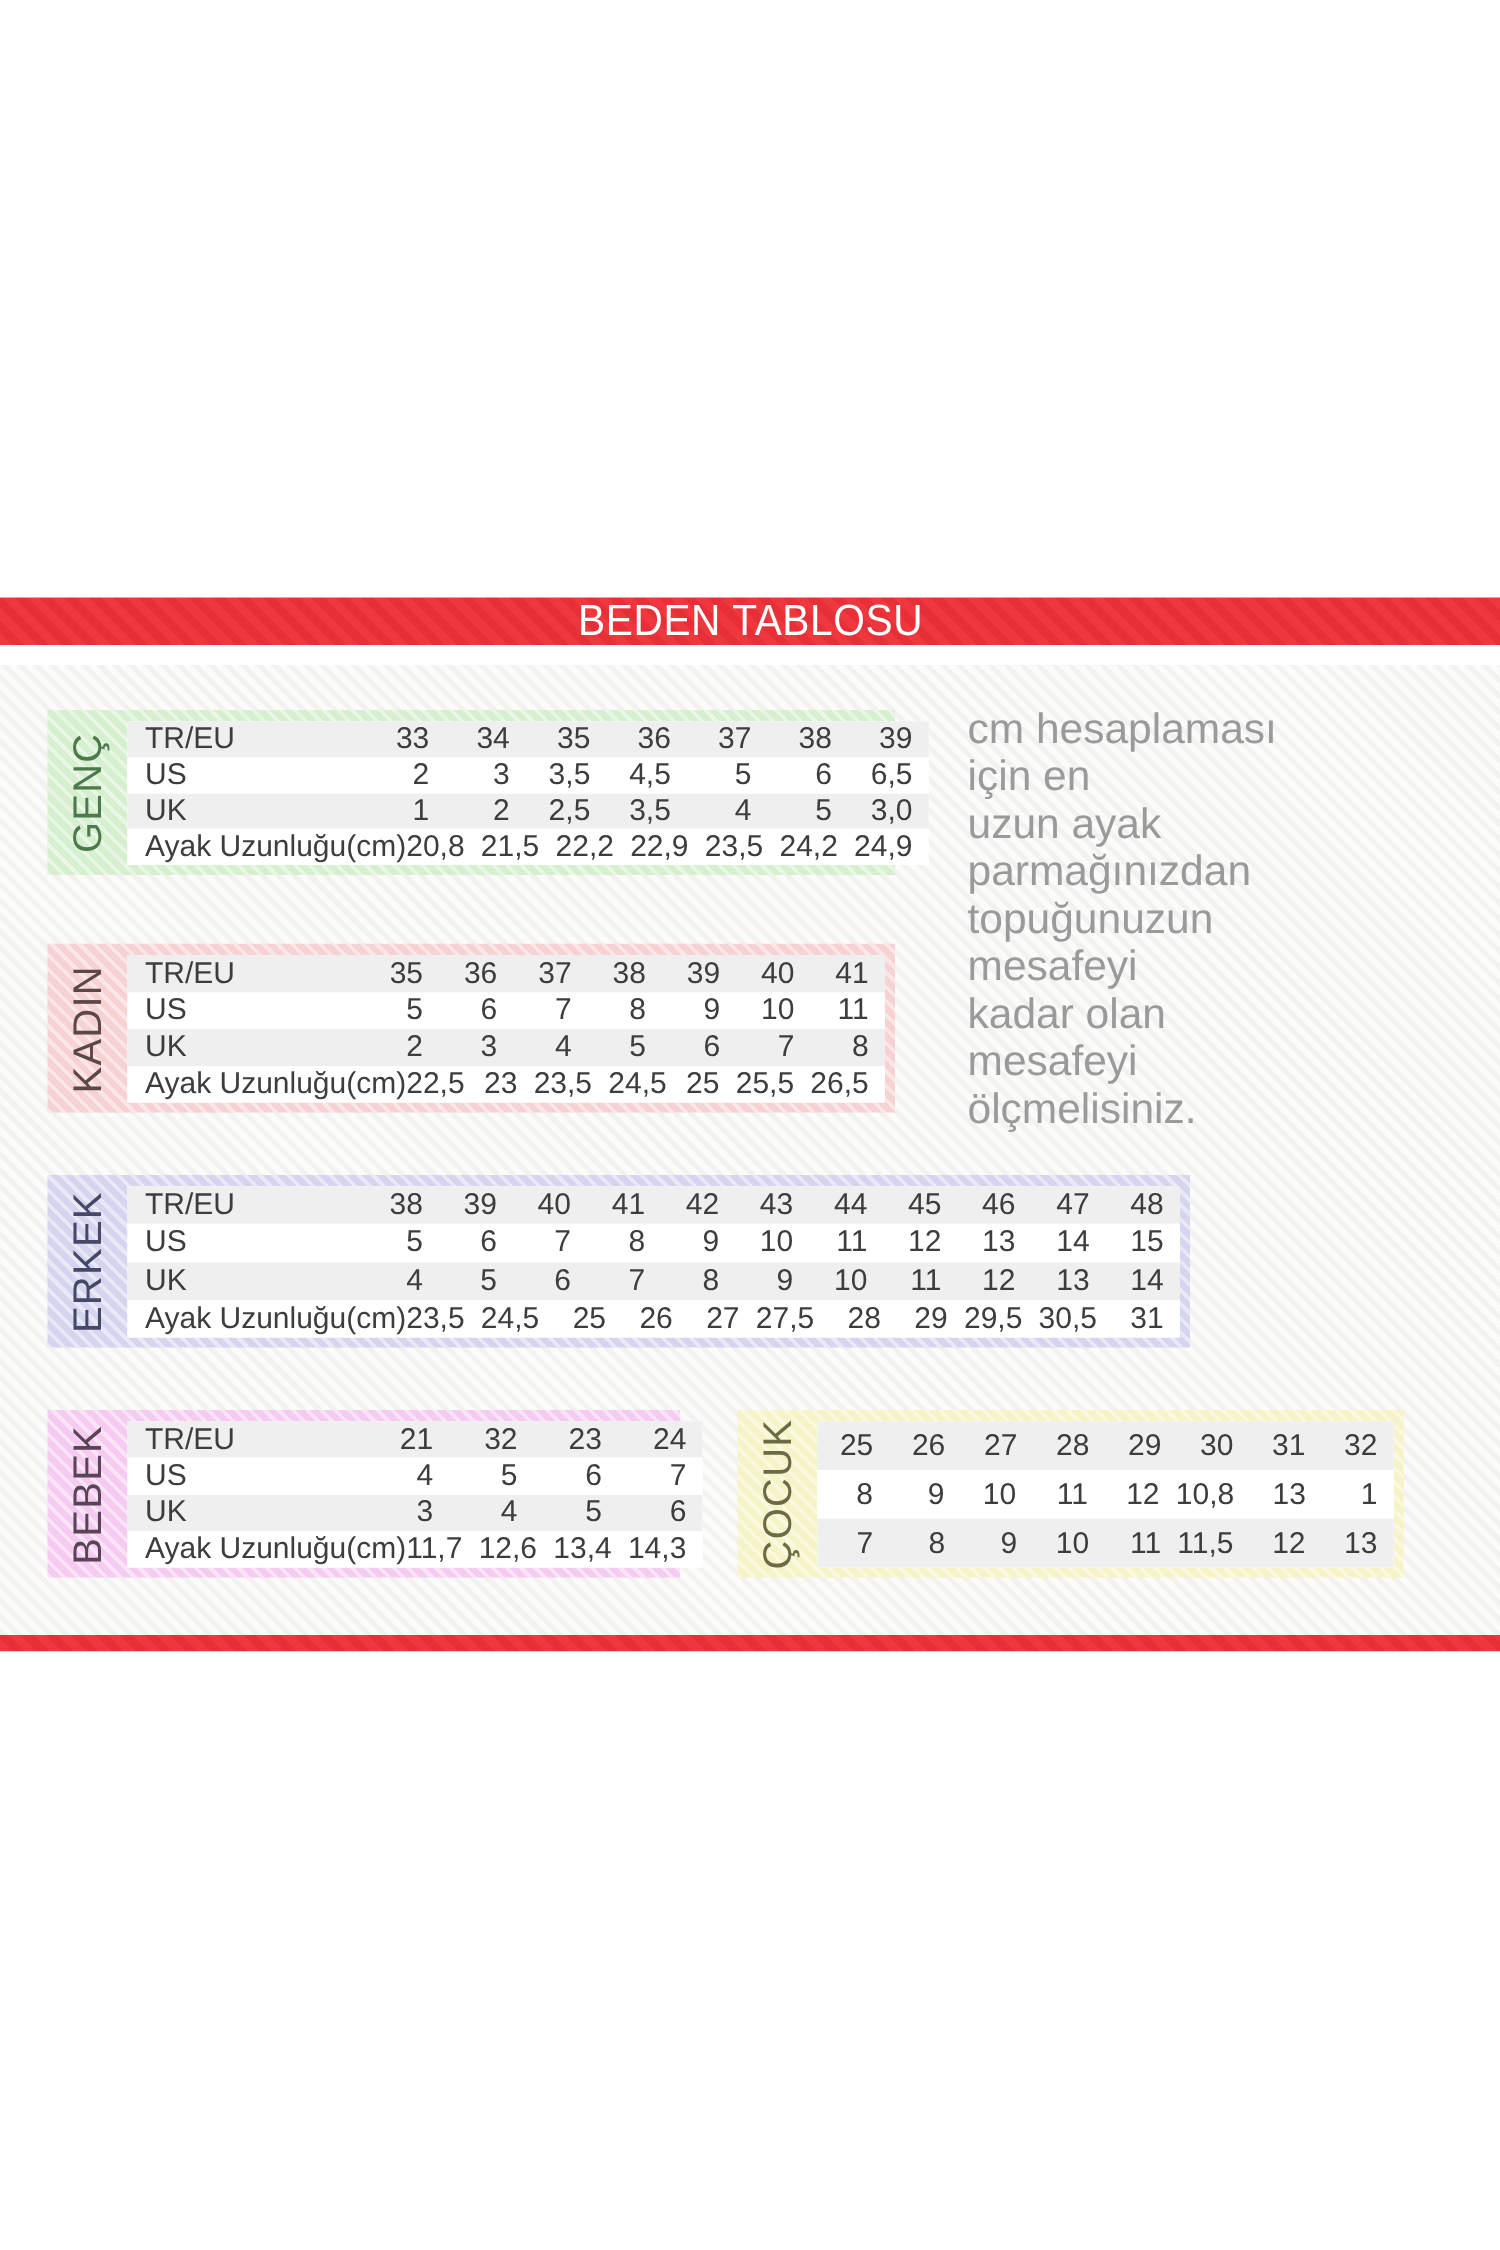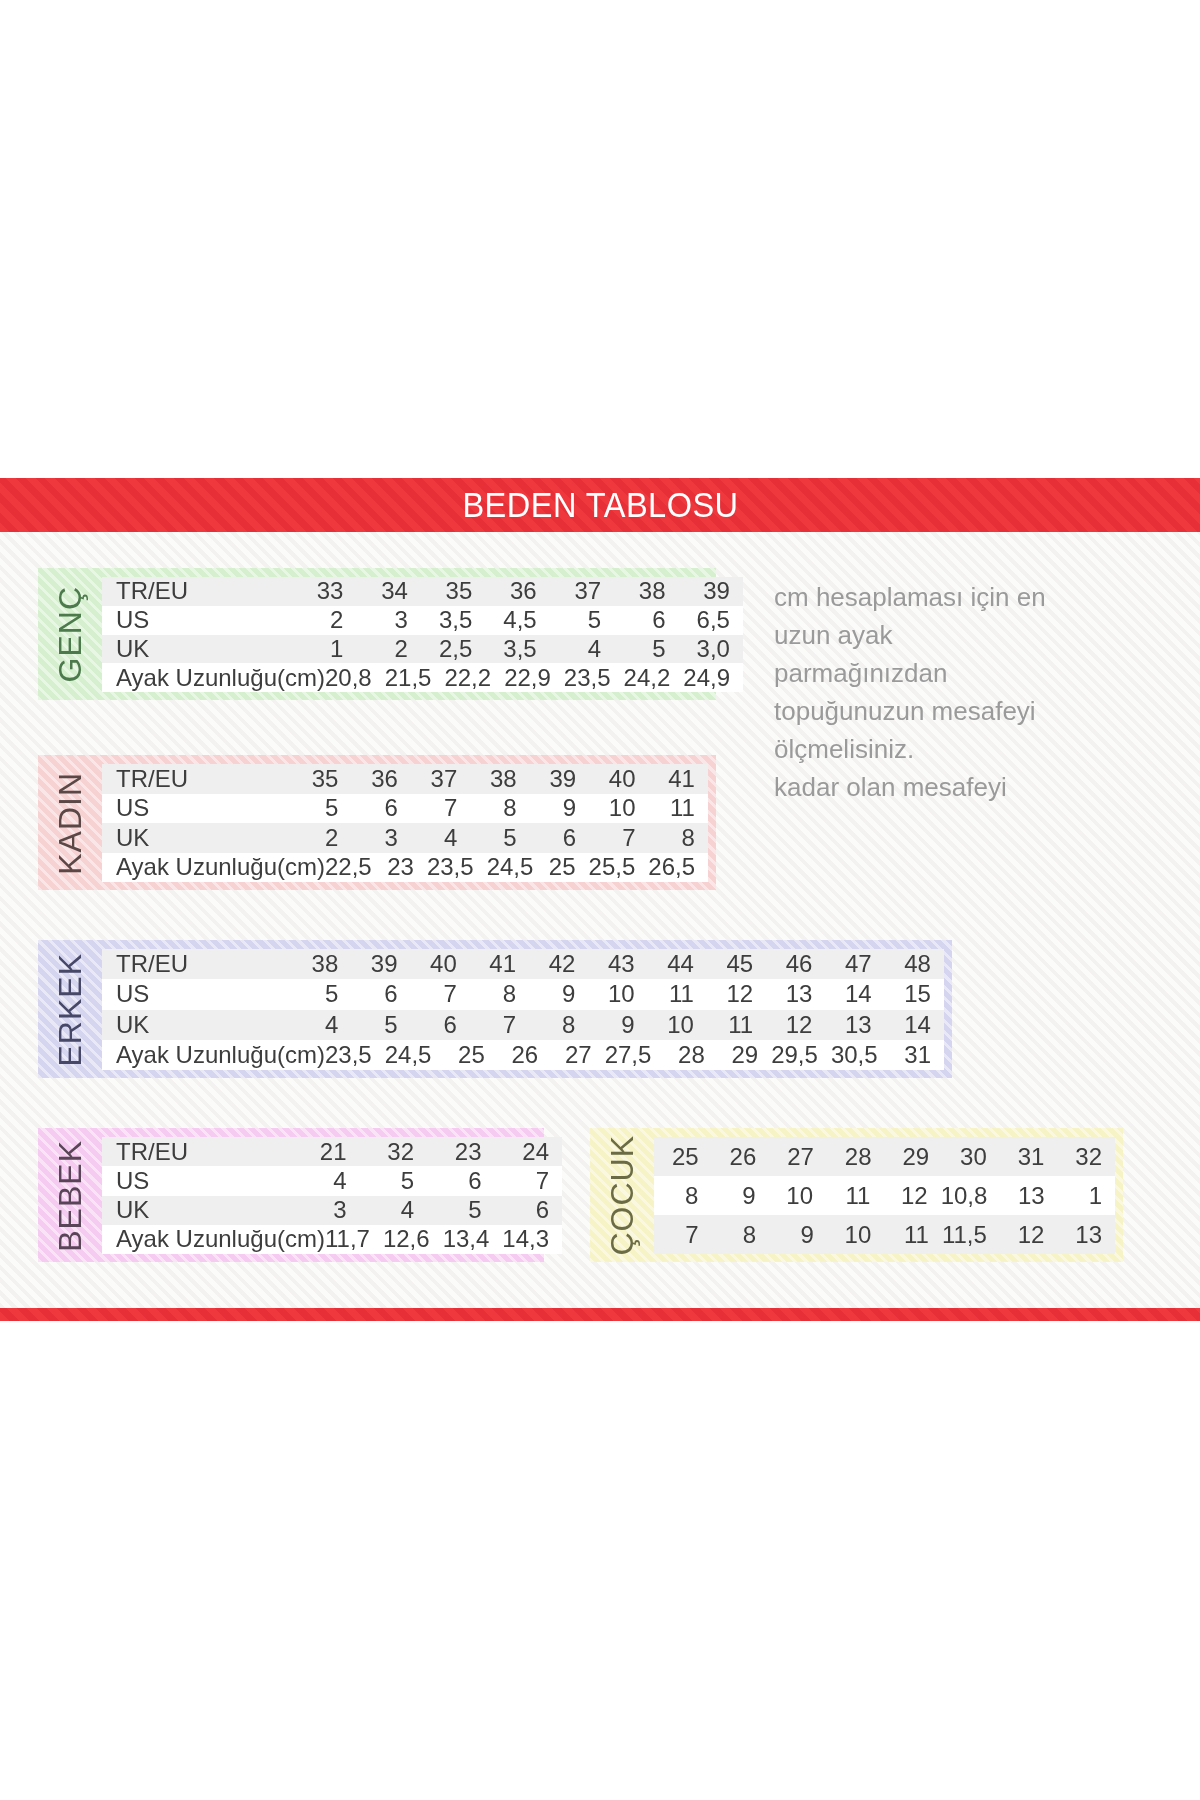--- a/index.html
+++ b/index.html
@@ -1,21 +1,21 @@
 <!DOCTYPE html>
 <html><head>
 <meta charset="utf-8">
 <style>
   * { margin:0; padding:0; box-sizing:border-box; }
   body { font-family:"Liberation Sans", sans-serif; background:#ffffff; }
   .page { position:relative; width:1200px; height:1800px; background:#ffffff; overflow:hidden; }
 
   
   .banner {
-    position:absolute; left:0; top:478px; width:1200px; height:54px;
+    position:absolute; left:0; top:478px; width:1200px; height:38px;
     background:repeating-linear-gradient(45deg,#ee383e 0 7px,#e62f37 7px 14px);
     display:flex; align-items:center; justify-content:center;
   }
   .banner-title {
     color:#ffffff; font-size:35px; letter-spacing:.5px;
     transform:scaleX(.93); transform-origin:center; font-weight:400;
   }
 
   
   .content {
@@ -51,22 +51,22 @@
     flex:0 0 190px; padding-left:14px; font-size:24px; color:#3d3d3d;
     white-space:nowrap; overflow:visible;
   }
   .vcell {
     flex:1; text-align:right; padding-right:13px; font-size:24px; color:#3d3d3d;
     white-space:nowrap;
   }
 
   
   .instruction {
-    position:absolute; left:774px; top:46px; width:290px;
-    font-size:26px; line-height:38px; color:#9a9a9a;
+    position:absolute; left:774px; top:32px; width:290px;
+    font-size:34px; line-height:38px; color:#9a9a9a;
   }
 
   
   .foot-wrap { position:absolute; left:730px; top:26px; width:440px; height:365px; }
 </style>
 </head>
 <body>
 
 <div class="page">
 
@@ -121,22 +121,22 @@
             <div class="vcell">24,2</div>
             <div class="vcell">24,9</div>
           </div>
         </div>
     </div>
 
     <div class="instruction">
         <div>cm hesaplaması için en</div>
         <div>uzun ayak parmağınızdan</div>
         <div>topuğunuzun mesafeyi</div>
+        <div>kadar olan mesafeyi</div>
         <div>ölçmelisiniz.</div>
-        <div>kadar olan mesafeyi</div>
       </div>
 
 
     <div class="size-table" style="left: 38px; top: 223px; width: 678px; height: 135px; --accent-bg: #f6d2d2; --accent-fg: #5c4747;">
       <div class="strip">
         <span>KADIN</span>
       </div>
       <div class="grid">
           <div class="trow even">
             <div class="lcell">TR/EU</div>

